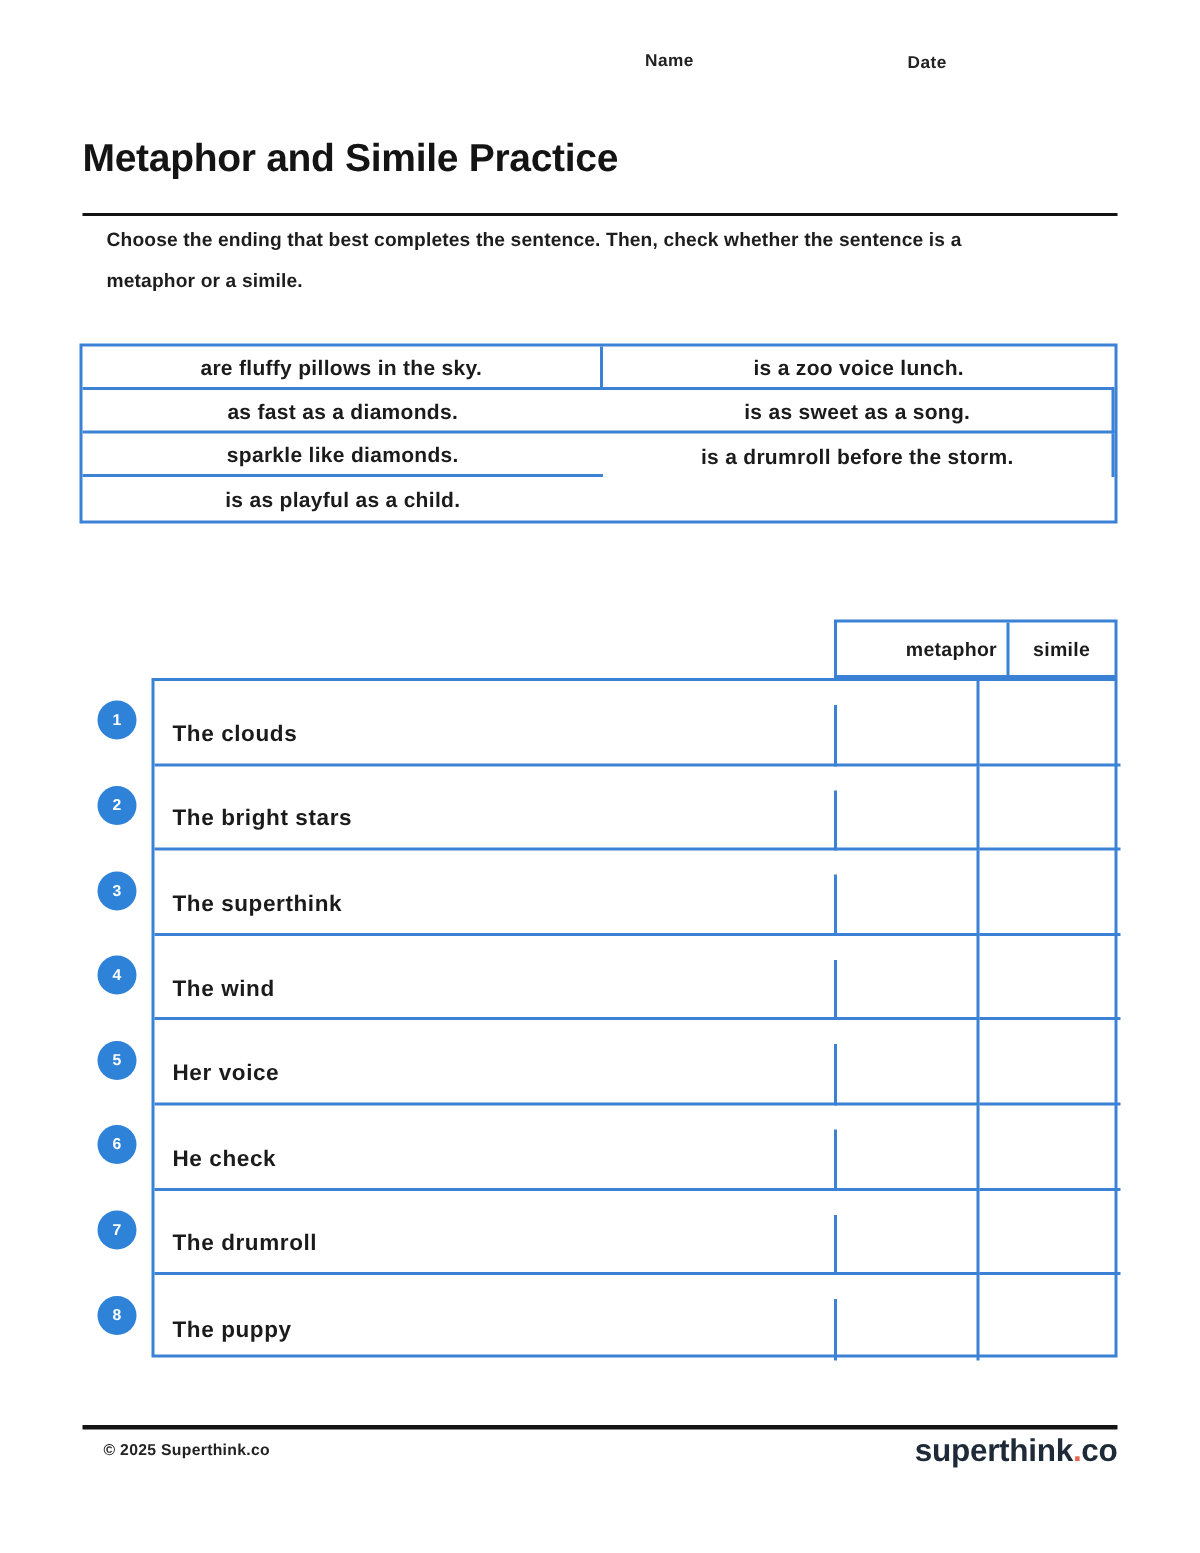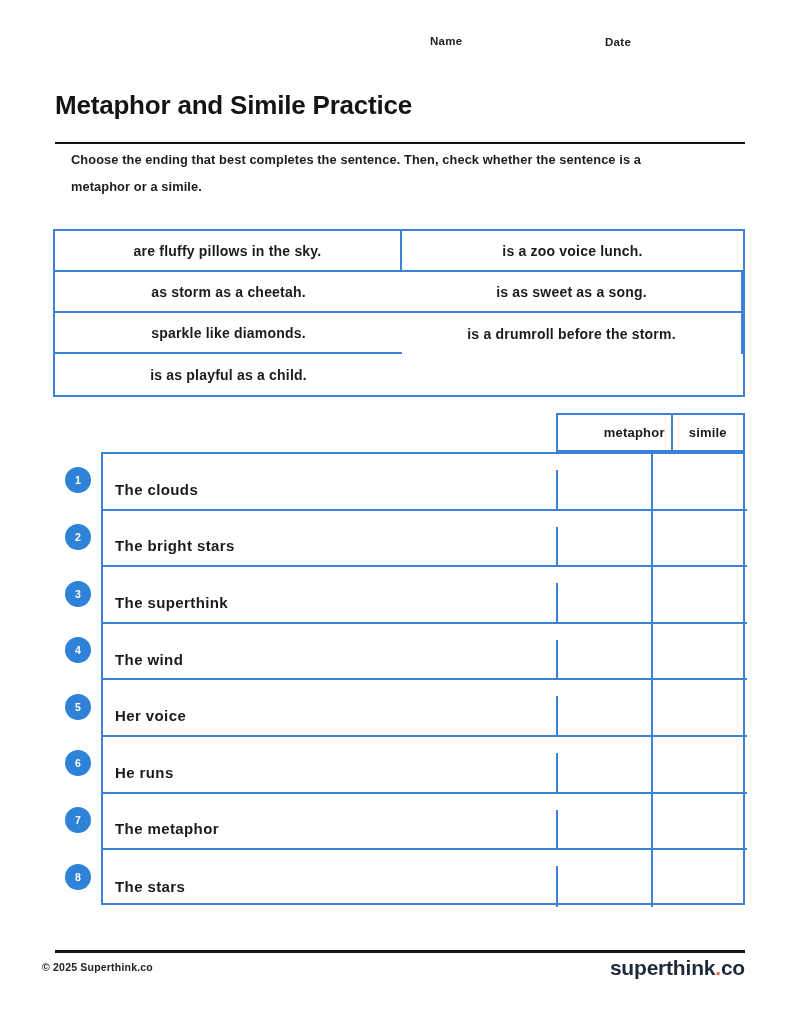--- a/index.html
+++ b/index.html
@@ -44,21 +44,21 @@
     font-size: 12.8px;
     font-weight: 600;
     line-height: 26.5px;
     color: #1d1d1d;
     letter-spacing: 0.1px;
     margin-left: 16px;
   }
 
   
   .word-bank {
-    left: 53px; top: 229px; width: 692px; height: 168px;
+    left: 53px; top: 229px; width: 692px; height: 120px;
     display: grid;
     grid-template-columns: 347px 341px;
     grid-template-rows: repeat(4, 1fr);
     border: 2px solid #3b82d6;
     background: #fff;
   }
   .word-bank .cell {
     display: flex; align-items: center; justify-content: center;
     font-size: 14px; font-weight: 700; color: #1b1b1b;
     letter-spacing: 0.2px;
@@ -117,21 +117,21 @@
     background: #2e82d8;
     color: #ffffff;
     font-size: 10.5px;
     font-weight: 700;
     display: flex; align-items: center; justify-content: center;
   }
 
   
   .footer-rule { left: 55px; top: 950px; width: 690px; height: 2.5px; background: #141414; }
   .footer-copy {
-    left: 42px; top: 961px;
+    left: 69px; top: 961px;
     font-size: 10.5px; font-weight: 600; color: #222;
     letter-spacing: 0.2px;
   }
   .footer-logo {
     right: 55px; top: 956px;
     font-size: 21px; font-weight: 800;
     color: #1e2a38;
     letter-spacing: -0.2px;
   }
   .footer-logo .dot { color: #e8654f; }
@@ -147,21 +147,21 @@
 </div>
 
 <div class="abs instructions">
   <div>Choose the ending that best completes the sentence. Then, check whether the sentence is a</div>
   <div>metaphor or a simile.</div>
 </div>
 
 <div class="abs word-bank">
   <div class="cell col-left">are fluffy pillows in the sky.</div>
   <div class="cell col-right">is a zoo voice lunch.</div>
-  <div class="cell col-right">as storm as a cheetah.</div>
+  <div class="cell col-right">as fast as a diamonds.</div>
   <div class="cell col-left">is as sweet as a song.</div>
   <div class="cell col-right">sparkle like diamonds.</div>
   <div class="cell col-left row-last">is a drumroll before the storm.</div>
   <div class="cell col-right row-last">is as playful as a child.</div>
 </div>
 
 <div class="abs check-header">
   <div class="hcell metaphor-h">metaphor</div>
   <div class="hcell simile-h">simile</div>
 </div>
@@ -180,29 +180,29 @@
   <div class="cell chk simile-c"></div>
 
   <div class="cell stmt">The wind</div>
   <div class="cell chk metaphor-c"></div>
   <div class="cell chk simile-c"></div>
 
   <div class="cell stmt">Her voice</div>
   <div class="cell chk metaphor-c"></div>
   <div class="cell chk simile-c"></div>
 
-  <div class="cell stmt">He runs</div>
-  <div class="cell chk metaphor-c"></div>
-  <div class="cell chk simile-c"></div>
-
-  <div class="cell stmt">The metaphor</div>
-  <div class="cell chk metaphor-c"></div>
-  <div class="cell chk simile-c"></div>
-
-  <div class="cell stmt bottom-row">The stars</div>
+  <div class="cell stmt">He check</div>
+  <div class="cell chk metaphor-c"></div>
+  <div class="cell chk simile-c"></div>
+
+  <div class="cell stmt">The drumroll</div>
+  <div class="cell chk metaphor-c"></div>
+  <div class="cell chk simile-c"></div>
+
+  <div class="cell stmt bottom-row">The puppy</div>
   <div class="cell chk metaphor-c bottom-row"></div>
   <div class="cell chk simile-c bottom-row"></div>
 </div>
 
 <div class="abs num-circle" style="top:467px">1</div>
 <div class="abs num-circle" style="top:524px">2</div>
 <div class="abs num-circle" style="top:581px">3</div>
 <div class="abs num-circle" style="top:637px">4</div>
 <div class="abs num-circle" style="top:694px">5</div>
 <div class="abs num-circle" style="top:750px">6</div>

